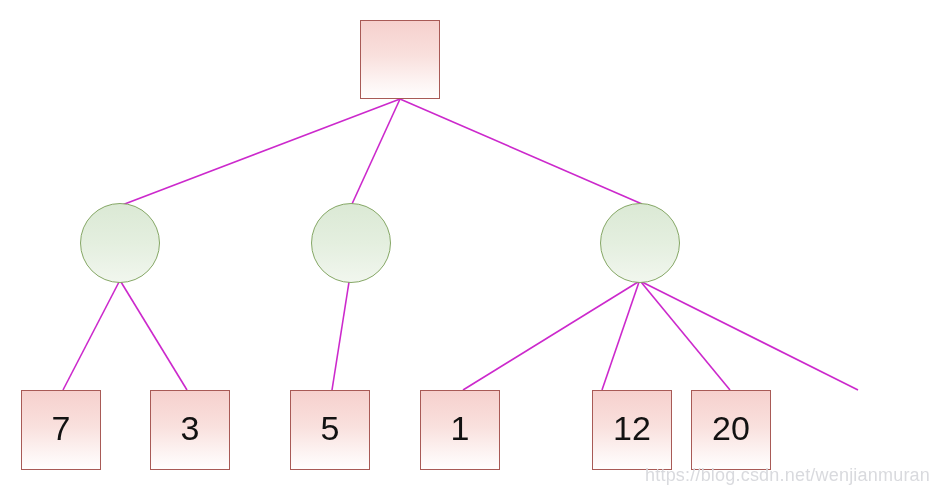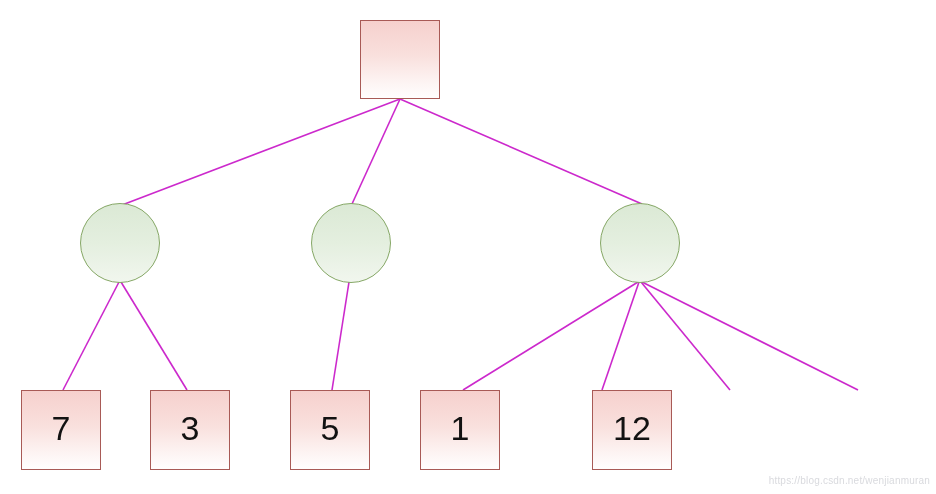--- a/index.html
+++ b/index.html
@@ -57,21 +57,21 @@
   .leaf .value {
     font-size: 34px;
     color: #121212;
     line-height: 1;
     padding-bottom: 5px;
   }
   .watermark {
     position: absolute;
     right: 6px;
     bottom: 8px;
-    font-size: 10px;
+    font-size: 18px;
     color: #d9dade;
     letter-spacing: 0.2px;
     white-space: nowrap;
     text-align: right;
   }
 </style>
 </head>
 <body>
 
 <div class="canvas">
@@ -103,16 +103,19 @@
   </div>
   <div class="node square leaf" style="left:290px;">
     <span class="value">5</span>
   </div>
   <div class="node square leaf" style="left:420px;">
     <span class="value">1</span>
   </div>
   <div class="node square leaf" style="left:560px;margin-left:32px;">
     <span class="value">12</span>
   </div>
+  <div class="node square leaf" style="left:691px;">
+    <span class="value">20</span>
+  </div>
 
   <div class="watermark">https://blog.csdn.net/wenjianmuran</div>
 
 </div>
 
 </body></html>

